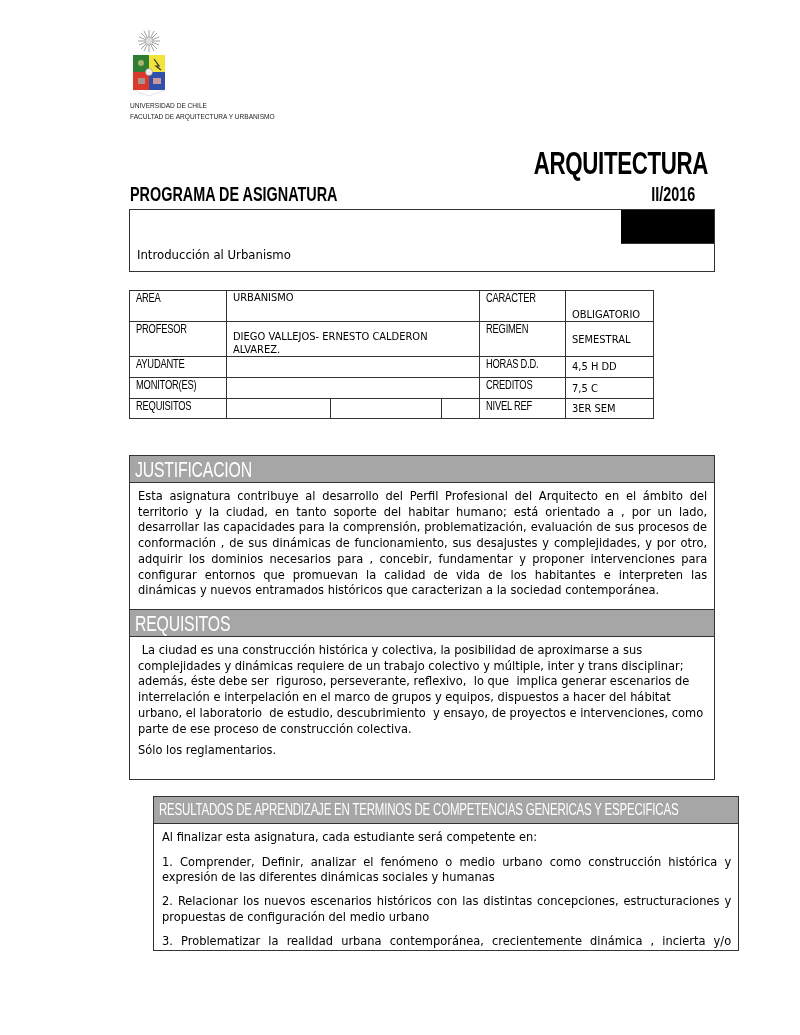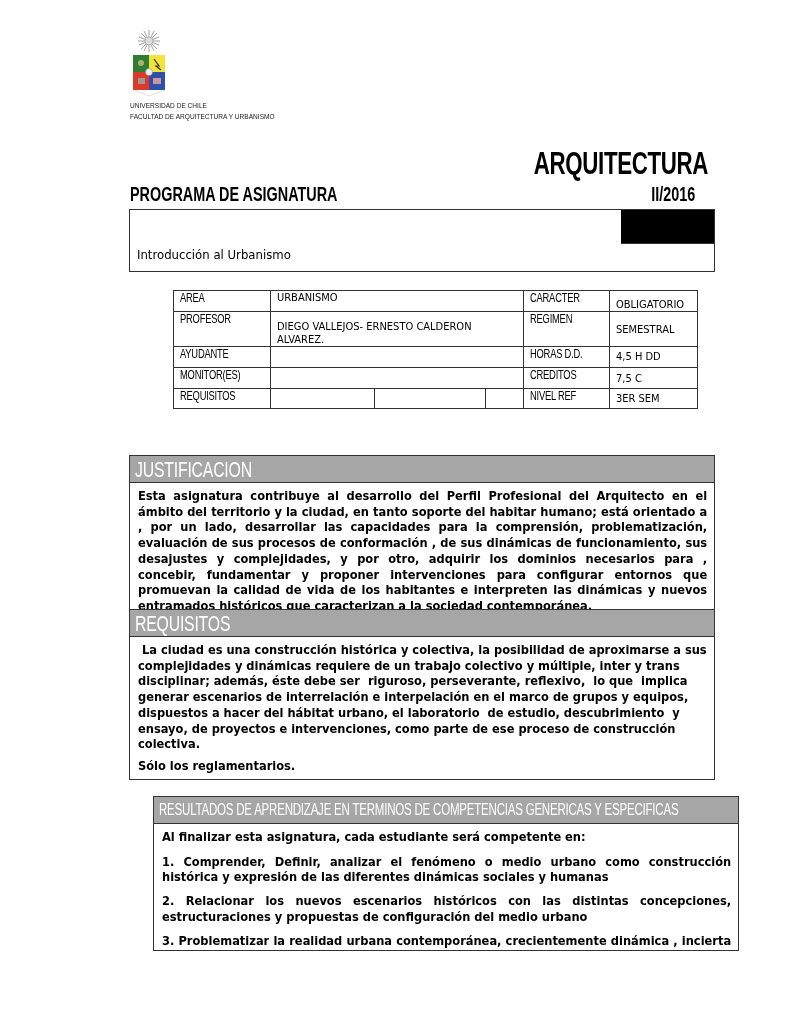--- a/index.html
+++ b/index.html
@@ -9,33 +9,33 @@
     .uni-line { left: 130px; font-family: "Liberation Sans Narrow", "Liberation Sans", sans-serif; font-size: 8px; color: #222; transform: scaleX(0.82); transform-origin: left top; white-space: nowrap; }
     .arq { right: 92px; top: 146px; font-family: "Liberation Sans", sans-serif; font-weight: bold; font-size: 31px; transform: scaleX(0.72); transform-origin: right top; white-space: nowrap; letter-spacing: -0.5px; }
     .prog { left: 130px; top: 183px; font-family: "Liberation Sans", sans-serif; font-weight: bold; font-size: 20px; transform: scaleX(0.72); transform-origin: left top; white-space: nowrap; }
     .period { right: 105px; top: 183px; font-family: "Liberation Sans", sans-serif; font-weight: bold; font-size: 20px; transform: scaleX(0.72); transform-origin: right top; white-space: nowrap; }
     .title-box { left: 129px; top: 209px; width: 584px; height: 61px; border: 1.5px solid #333; box-sizing: content-box; }
     .title-bar { position: absolute; left: 0; top: 0; width: 490px; height: 33px; background: #a6a6a6; border-right: 1px solid #777; border-bottom: 1.5px solid #333; }
     .title-black { position: absolute; left: 491px; top: 0; right: 0; height: 33px; background: #000; border-bottom: 1.5px solid #333; }
     .title-text { position: absolute; left: 7px; top: 3px; font-family: "DejaVu Sans", sans-serif; font-size: 17px; font-weight: bold; letter-spacing: 0.3px; white-space: nowrap; transform: scaleX(0.92); transform-origin: left top; }
     .subtitle { position: absolute; left: 7px; top: 37px; font-size: 13px; white-space: nowrap; transform: scaleX(0.9); transform-origin: left top; }
 
-    table.info { position: absolute; left: 129px; top: 290px; border-collapse: collapse; width: 473px; margin-left: 44px; }
+    table.info { position: absolute; left: 129px; top: 290px; border-collapse: collapse; width: 473px; }
     table.info td { border: 1.5px solid #333; padding: 0 6px; vertical-align: top; font-size: 11px; line-height: 13px; }
     .lbl { font-family: "Liberation Sans", sans-serif; font-size: 13px !important; transform-origin: left top; white-space: nowrap; }
     .lbl span { display: inline-block; transform: scaleX(0.72); transform-origin: left top; letter-spacing: -0.3px; }
     .val span { display: inline-block; transform: scaleX(0.9); transform-origin: left top; white-space: nowrap; }
     .inner-split { display: flex; height: 100%; margin: 0 -6px; }
     .inner-split div { flex: none; height: 19px; border-right: 1.5px solid #333; }
 
     .section { position: absolute; left: 129px; width: 584px; border: 1.5px solid #333; box-sizing: content-box; }
     .sec-head { height: 26px; background: #a6a6a6; border-bottom: 1.5px solid #333; position: relative; overflow: hidden; }
     .sec-head span { position: absolute; left: 5px; top: 1px; color: #fff; font-family: "Liberation Sans", sans-serif; font-size: 22px; transform: scaleX(0.72); transform-origin: left top; white-space: nowrap; letter-spacing: -0.3px; }
     .sec-head.small span { font-size: 16px; top: 4px; transform: scaleX(0.72); }
-    .sec-body { padding: 6px 8px 0 8px; font-size: 12.3px; line-height: 15.7px; font-weight: bold; }
+    .sec-body { padding: 6px 8px 0 8px; font-size: 12.3px; line-height: 15.7px; }
     .sec-body p { margin: 0 0 6px 0; }
     .just { text-align: justify; transform: scaleX(0.93); transform-origin: left top; width: 612px; }
     .left { transform: scaleX(0.93); transform-origin: left top; width: 612px; }
   </style>
 </head>
 <body>
 
 <div class="abs logo">
   <svg width="38" height="72" viewBox="0 0 38 72">
     <g stroke="#888" stroke-width="0.8">
@@ -78,21 +78,21 @@
     <col style="width:98px">
       <col style="width:309px">
       <col style="width:71px">
       <col style="width:107px">
   </colgroup>
   <tbody>
       <tr style="height:20px">
     <td class="lbl"><span>AREA</span></td>
     <td class="val"><span>URBANISMO</span></td>
     <td class="lbl"><span>CARACTER</span></td>
-    <td class="val" style="padding-top:7px"><span>OBLIGATORIO</span></td>
+    <td class="val" style="padding-top:17px"><span>OBLIGATORIO</span></td>
   </tr>
   <tr style="height:33px">
     <td class="lbl"><span>PROFESOR</span></td>
     <td class="val" style="padding-top:8px; white-space:normal"><span style="white-space:normal; width:240px">DIEGO VALLEJOS- ERNESTO CALDERON ALVAREZ.</span></td>
     <td class="lbl"><span>REGIMEN</span></td>
     <td class="val" style="vertical-align:middle"><span>SEMESTRAL</span></td>
   </tr>
   <tr style="height:21px">
     <td class="lbl"><span>AYUDANTE</span></td>
     <td class="val"><span></span></td>

